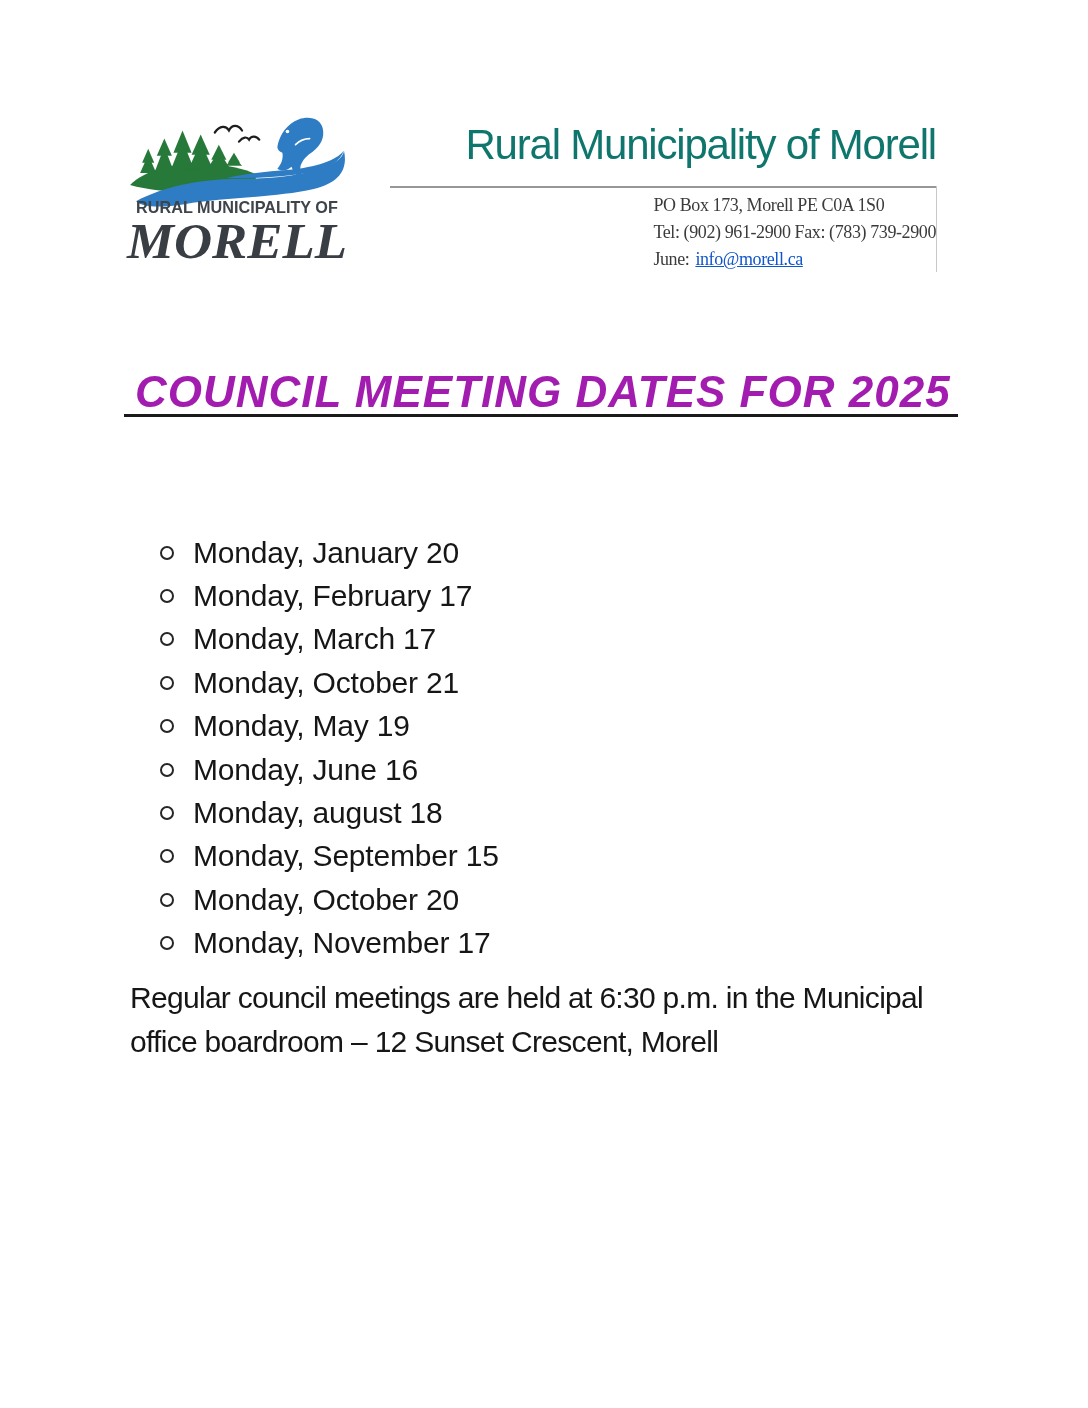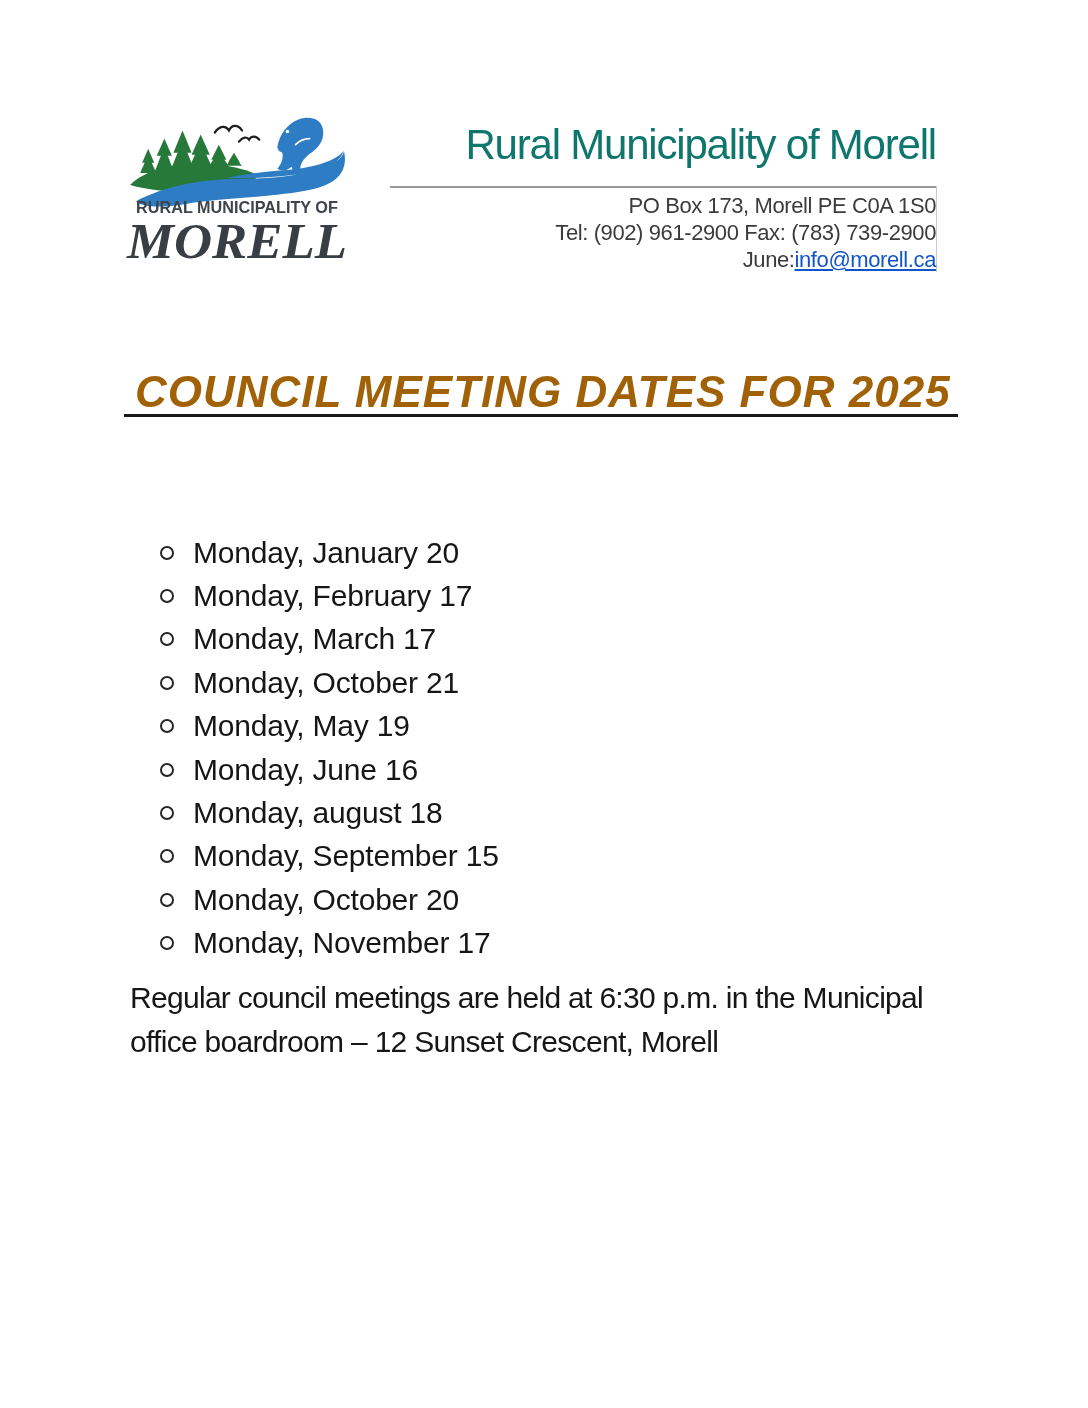--- a/index.html
+++ b/index.html
@@ -19,31 +19,32 @@
   }
   .lh-rule {
     position:absolute; left:390px; top:186px; width:546px; height:2px;
     background:#979797;
   }
   .lh-vline {
     position:absolute; left:936px; top:186px; width:1px; height:86px;
     background:#c8c8c8;
   }
   .lh-address {
-    position:absolute; right:152px; top:192px; text-align:right;
-    font-size:22px; line-height:27px; letter-spacing:-0.4px; color:#3b3b3b;
+    position:absolute; right:152px; top:192px; text-align:left;
+    font-size:18px; line-height:27px; letter-spacing:-0.4px; color:#3b3b3b;
     white-space:nowrap;
+    font-family:Liberation Serif, serif;
   }
-  .lh-address .email-link { color:#1155cc; text-decoration:underline; }
+  .lh-address .email-link { color:#1155cc; text-decoration:underline; margin-left:6px; }
 
   
   .doc-title {
     position:absolute; left:135px; top:367px;
     font-size:44px; font-weight:bold; font-style:italic; letter-spacing:1px;
-    color:#a16207; white-space:nowrap;
+    color:#a21caf; white-space:nowrap;
   }
   .doc-title-underline {
     position:absolute; left:124px; top:414px; width:834px; height:3px;
     background:#1a1a1a;
   }
 
   .date-list {
     position:absolute; left:160px; top:500px; list-style:none;margin-top:31px;
   }
   .date-list li {

